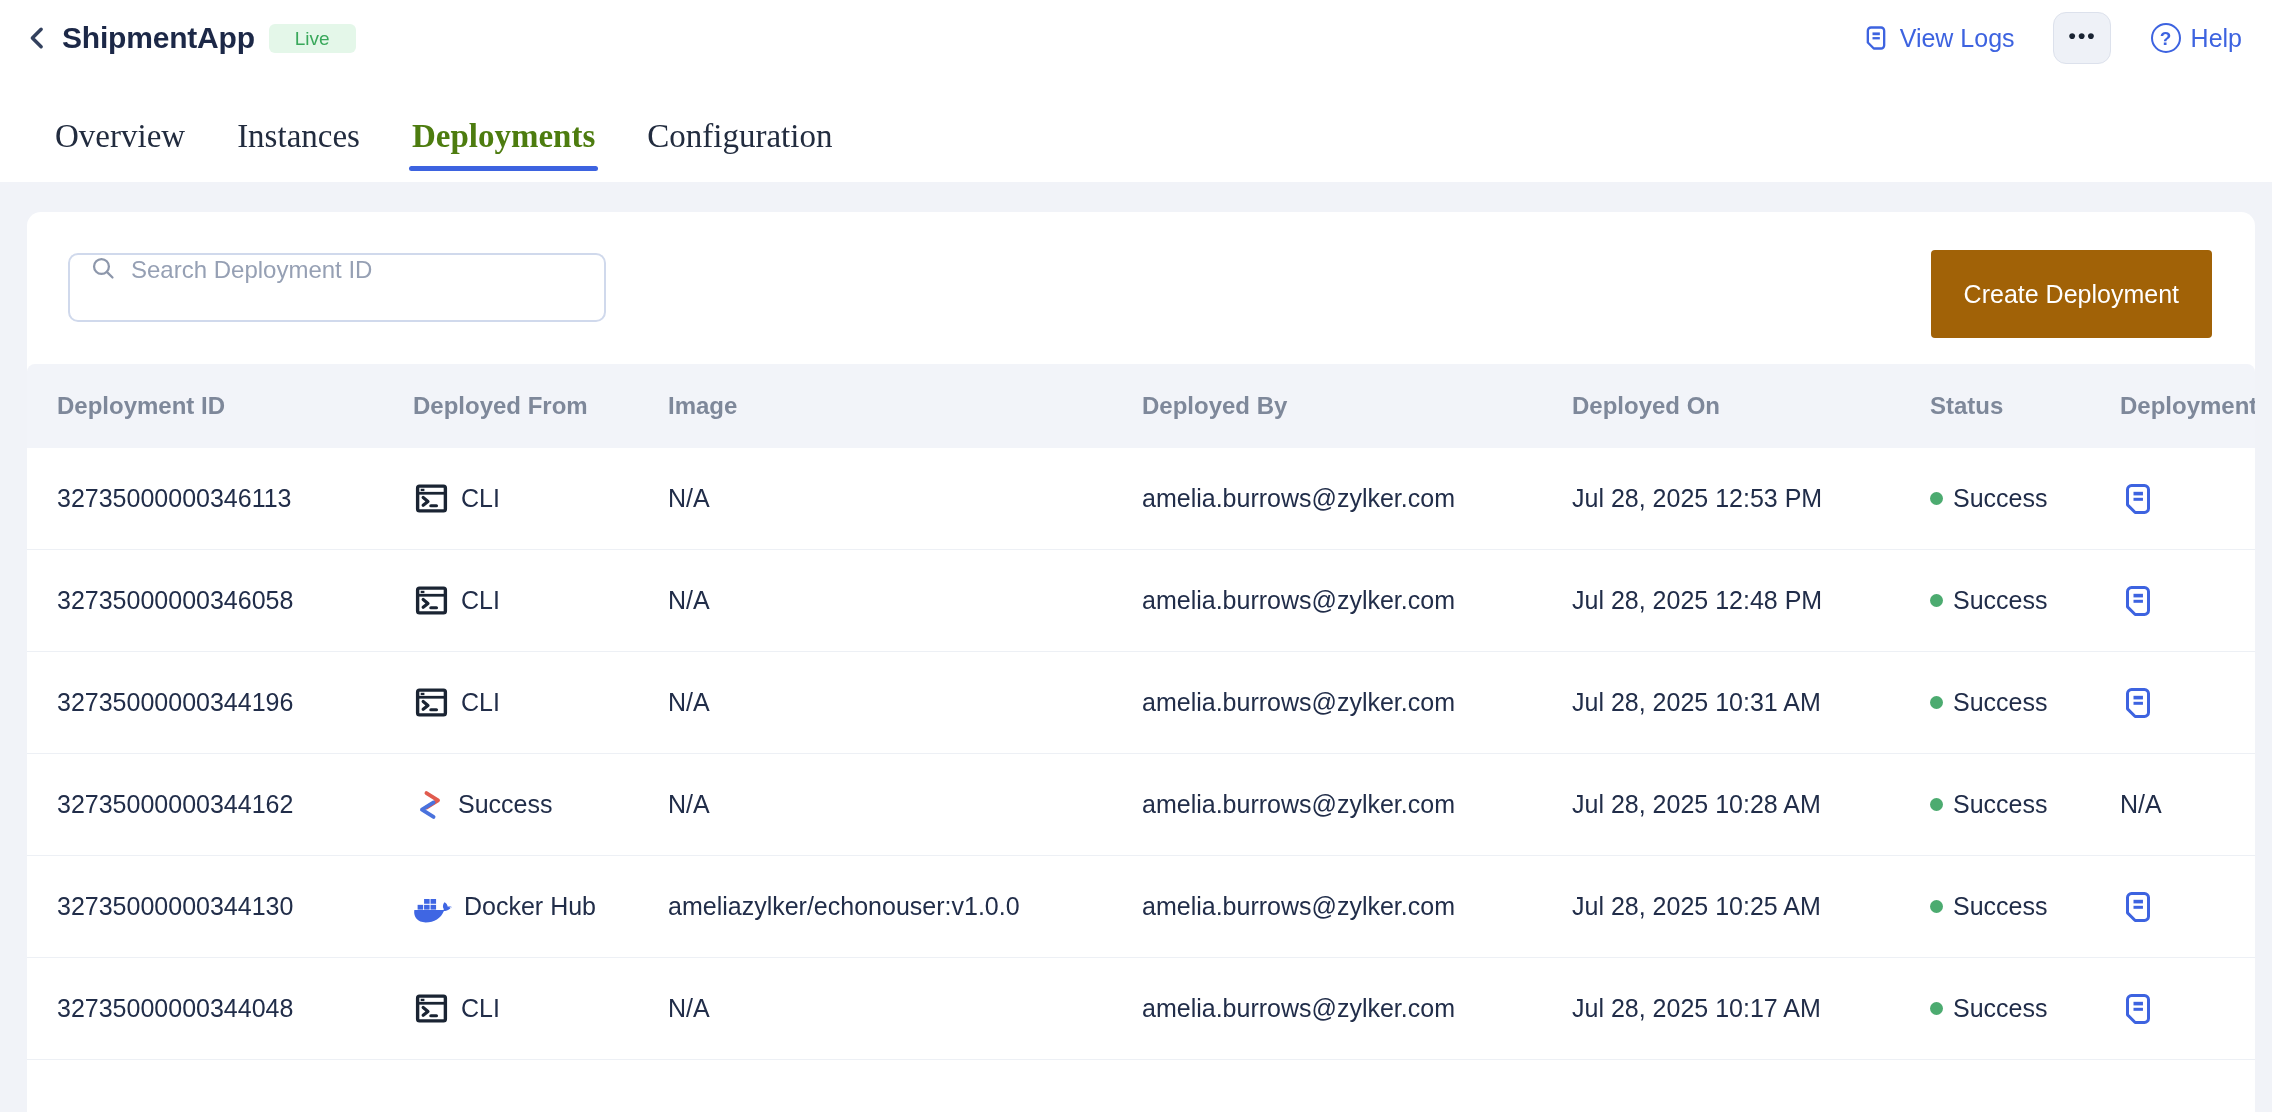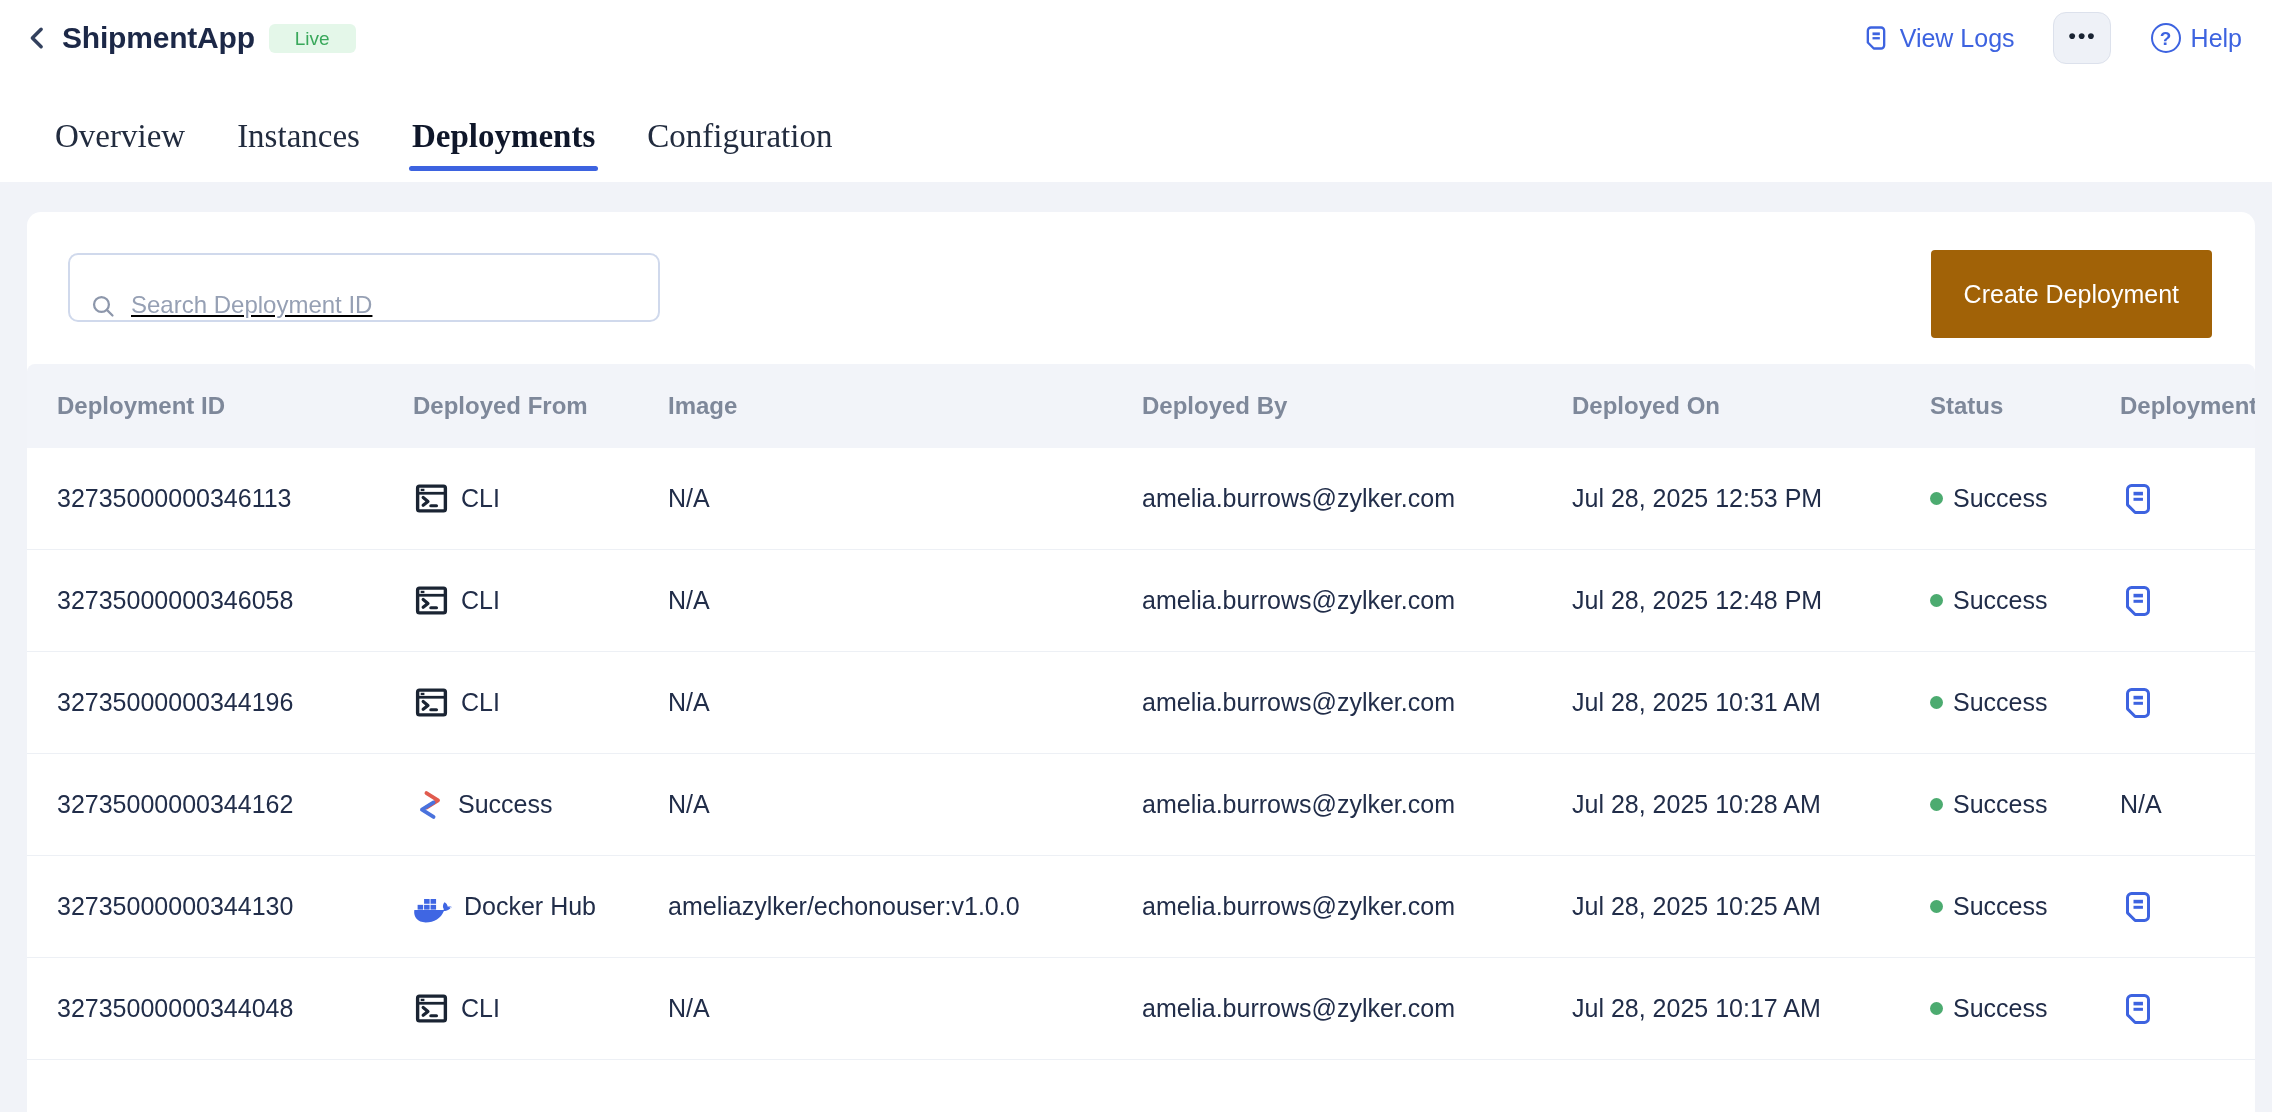--- a/index.html
+++ b/index.html
@@ -18,31 +18,31 @@
   .more-btn{margin:0 40px 0 38px;width:58px;height:52px;background:#eef1f7;border:1px solid #dce1ec;
     border-radius:13px;cursor:pointer;display:flex;align-items:center;justify-content:center;
     font-size:21px;letter-spacing:2px;color:#1a2433;font-weight:700;line-height:1;padding:0 0 6px 2px;}
   .qcirc{width:30px;height:30px;border:2px solid #3d63e0;border-radius:50%;display:flex;align-items:center;
     justify-content:center;font-size:19px;font-weight:600;color:#3d63e0;line-height:1;}
 
   
   .tabs{position:absolute;top:100px;left:55px;height:72px;display:flex;gap:52px;align-items:center;}
   .tab{position:relative;font-size:33px;color:#222c3f;background:none;border:none;padding:0;cursor:pointer;
     font-family:Liberation Serif, serif;white-space:nowrap;}
-  .tab.active{color:#0f172a;font-weight:600;}
+  .tab.active{color:#4d7c0f;font-weight:600;}
   .tab.active::after{content:"";position:absolute;left:-3px;right:-3px;top:48px;height:5px;border-radius:3px;background:#3d63e0;}
 
   
   .page-body{position:absolute;top:182px;left:0;right:0;bottom:0;background:#f1f3f8;}
   .card{position:absolute;left:27px;right:17px;top:30px;bottom:0;background:#ffffff;
     border-radius:14px 14px 0 0;overflow:hidden;}
 
   
-  .search-box{position:absolute;left:41px;top:41px;width:592px;height:69px;border:2px solid #d0d9ec;
-    border-radius:10px;display:flex;align-items:flex-end;padding:0 16px 0 20px;background:#fff;text-decoration:underline;}
+  .search-box{position:absolute;left:41px;top:41px;width:538px;height:69px;border:2px solid #d0d9ec;
+    border-radius:10px;display:flex;align-items:flex-start;padding:0 16px 0 20px;background:#fff;}
   .search-box svg{flex:none;margin-right:12px;}
   .search-box input{flex:1;border:none;outline:none;font-size:24px;color:#2a3650;background:transparent;
     font-family:inherit;min-width:0;}
   .search-box input::placeholder{color:#96a0b4;}
   .create-btn{position:absolute;right:43px;top:38px;height:88px;padding:0 33px;background:#a16207;color:#ffffff;
     font-size:25px;font-weight:500;border:none;border-radius:4px;cursor:pointer;font-family:inherit;}
 
   
   .thead{position:absolute;left:0;right:0;top:152px;height:84px;background:#f2f4f9;border-radius:8px 8px 0 0;}
   .thead span{position:absolute;top:0;bottom:0;display:flex;align-items:center;font-size:24px;font-weight:600;

